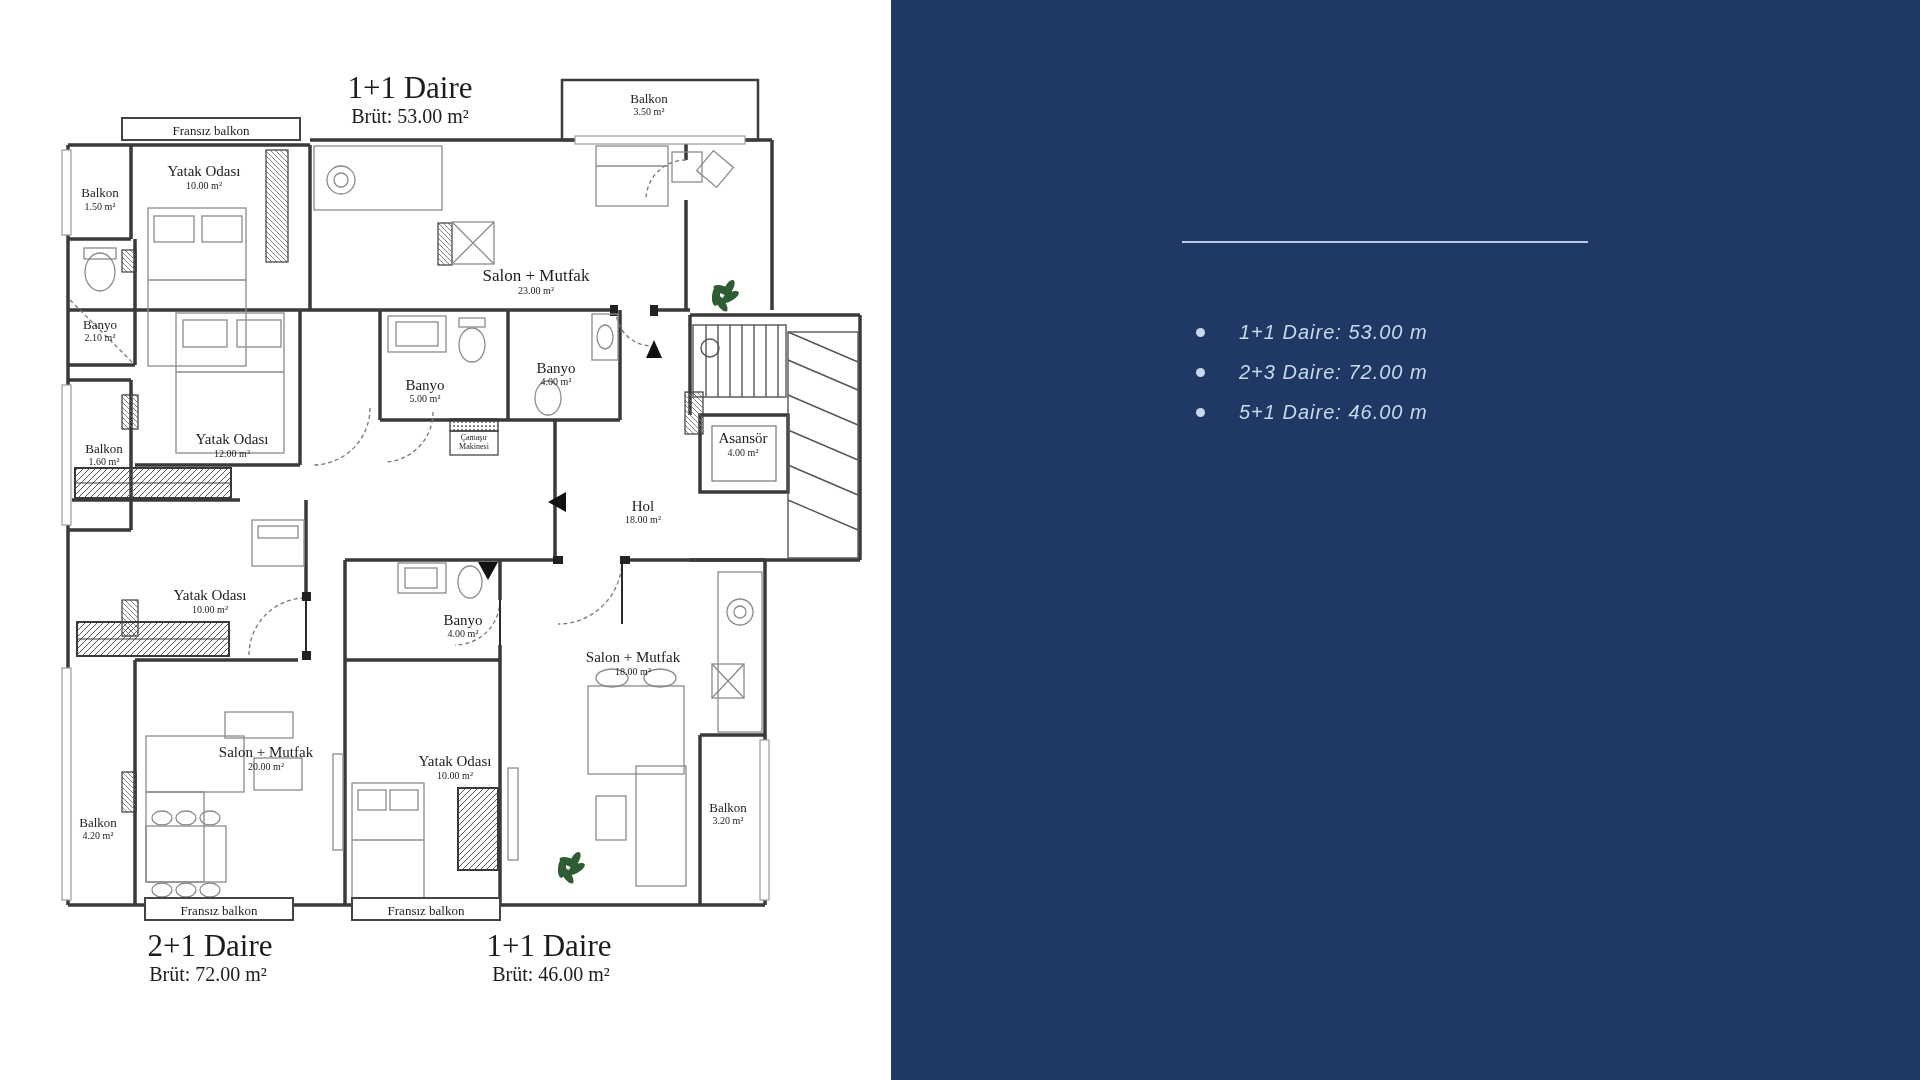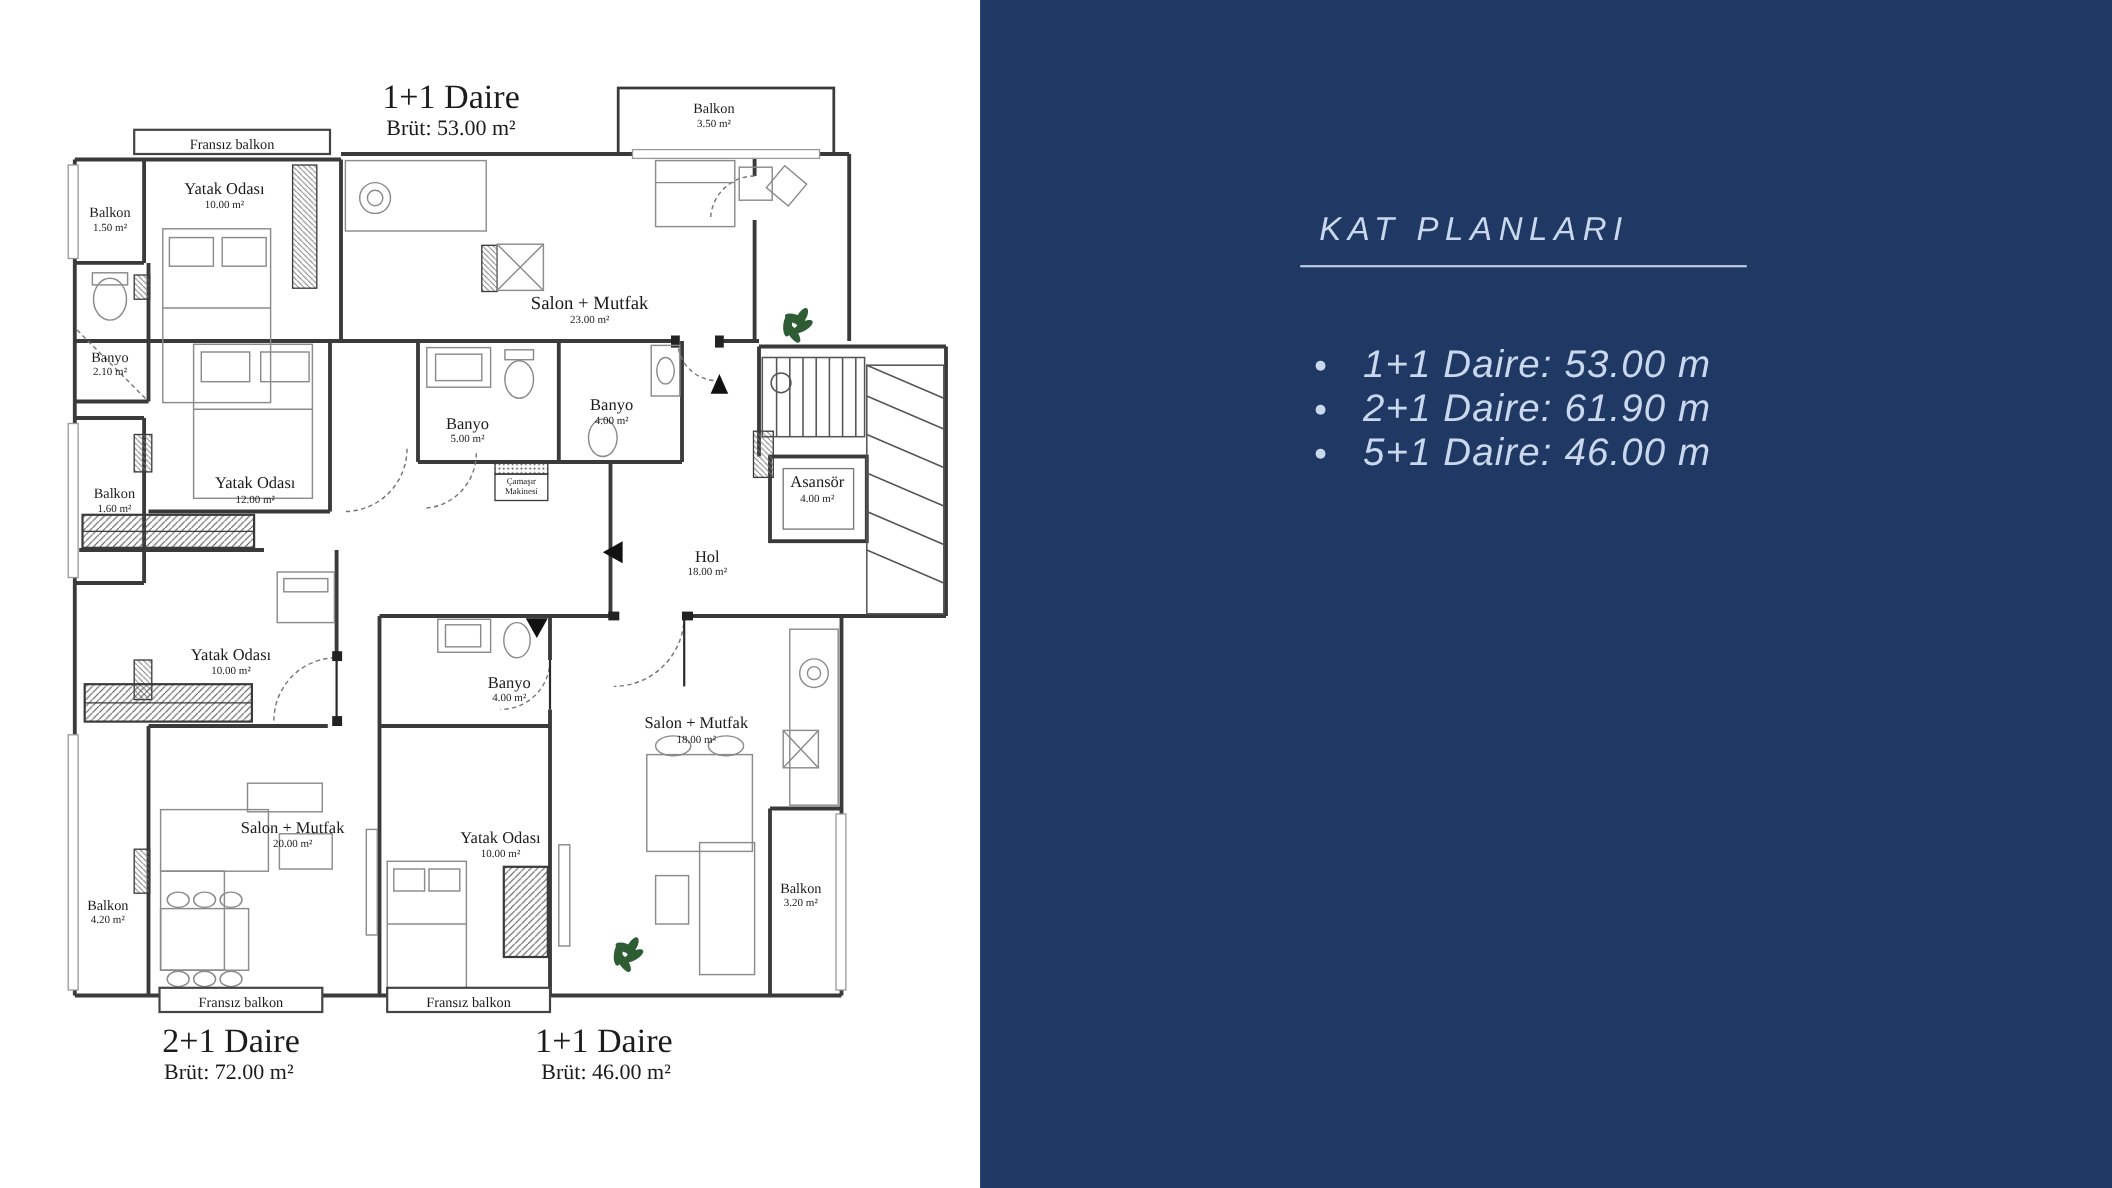--- a/index.html
+++ b/index.html
@@ -14,21 +14,21 @@
   .rn-xs{font-size:8px;}
   .apt-name{font-size:31px;}
   .apt-area{font-size:20px;}
   .banner-t{font-size:13px;}
   .panel{position:absolute;left:891px;top:0;width:1029px;height:1080px;background:#1f3864;}
   .panel-title{position:absolute;left:1120px;top:192px;width:440px;text-align:center;
      font-family:"Liberation Sans", sans-serif;font-style:italic;font-weight:400;
      font-size:30px;letter-spacing:6px;color:#c9d8ec;}
   .panel-underline{position:absolute;left:1182px;top:241px;width:406px;height:2px;background:#bccbe0;}
   .panel-list{position:absolute;left:1196px;top:312px;list-style:none;margin:0;padding:0;
-     font-family:"Liberation Sans", sans-serif;font-style:italic;font-size:35px;
+     font-family:"Liberation Sans", sans-serif;font-style:italic;font-size:20px;
      letter-spacing:1px;color:#c9d8ec;}
   .panel-item{display:flex;align-items:center;height:40px;}
   .bullet{width:9px;height:9px;border-radius:50%;background:#c9d8ec;margin-right:34px;flex:none;}
 </style>
 </head>
 <body>
 
 <div class="stage">
 
   <svg class="plan-svg" width="891" height="1080" viewBox="0 0 891 1080">
@@ -333,31 +333,30 @@
       </g>
       <g>
         <text x="549" y="956" class="apt-name">1+1 Daire</text>
         <text x="551" y="981" class="apt-area">Brüt: 46.00 m²</text>
       </g>
     </g>
   </svg>
 
   <div class="panel"></div>
 
-  <div class="panel-title">KAT PLANLARI</div>
   <div class="panel-underline"></div>
 
   <ul class="panel-list">
     <li class="panel-item">
       <span class="bullet"></span>
       <span>1+1 Daire: 53.00 m</span>
     </li>
     <li class="panel-item">
       <span class="bullet"></span>
-      <span>2+1 Daire: 61.90 m</span>
+      <span>2+3 Daire: 72.00 m</span>
     </li>
     <li class="panel-item">
       <span class="bullet"></span>
       <span>5+1 Daire: 46.00 m</span>
     </li>
   </ul>
 
 </div>
 
 </body></html>

